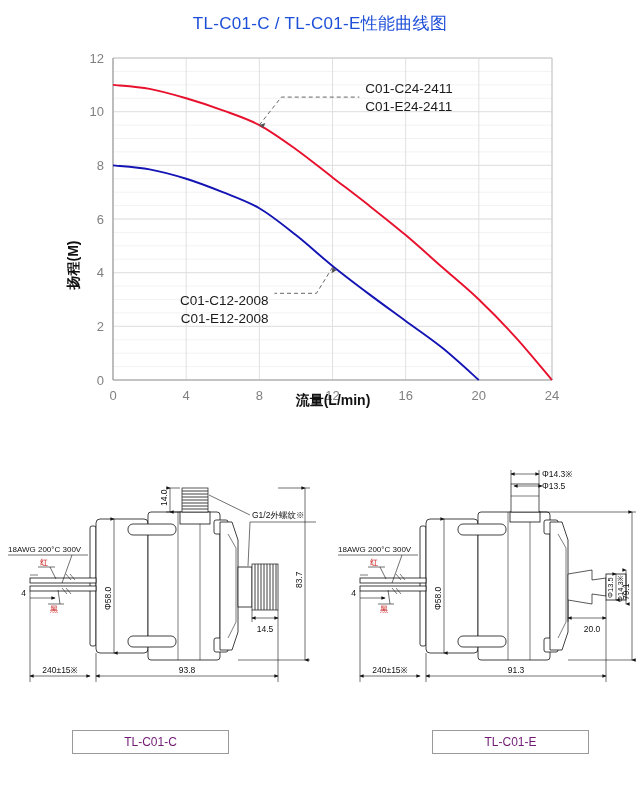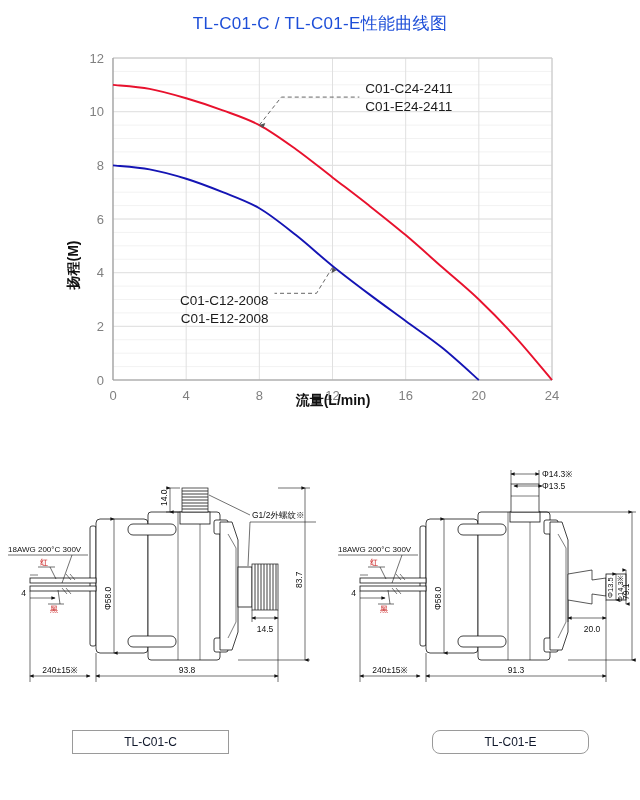--- a/index.html
+++ b/index.html
@@ -74,24 +74,24 @@
     fill: #c00000;
   }
   .caption-box {
     position: absolute;
     border: 1px solid #9a9a9a;
     background: #fff;
     height: 22px;
     line-height: 22px;
     text-align: center;
     font-size: 12px;
-    color: #0f172a;
+    color: #701a75;
   }
   #caption-c { left: 72px; top: 730px; width: 155px; }
-  #caption-e { left: 432px; top: 730px; width: 155px; border-radius: 8px; }
+  #caption-e { left: 432px; top: 730px; width: 155px; }
   .dl { stroke: #111; stroke-width: 0.6; fill: none; }
   .obj { stroke: #111; stroke-width: 0.8; fill: #fff; }
   .obj-thin { stroke: #111; stroke-width: 0.55; fill: none; }
   .obj-fill { stroke: #111; stroke-width: 0.7; fill: #fff; }
   .thread { stroke: #2b2b2b; stroke-width: 0.9; fill: none; }
 </style>
 </head>
 <body>
 
 <div id="chart-title">TL-C01-C / TL-C01-E性能曲线图</div>

